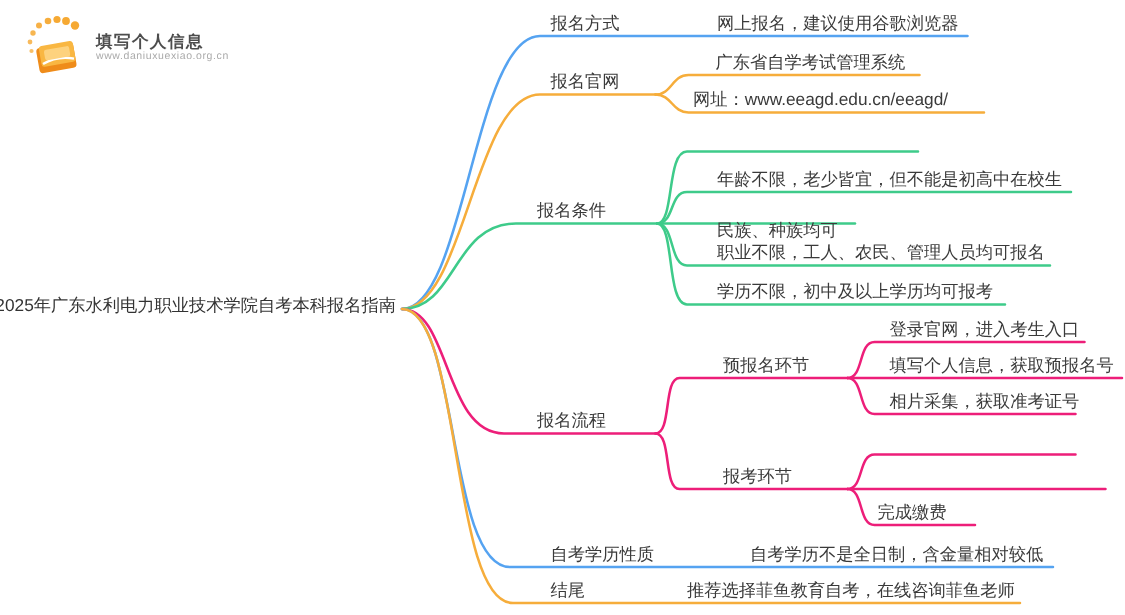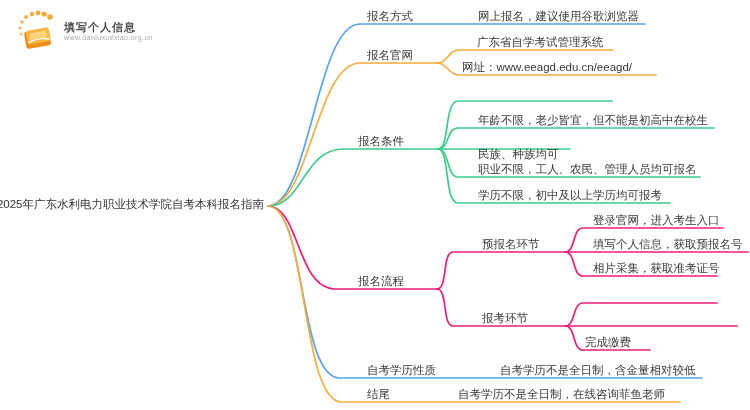--- a/index.html
+++ b/index.html
@@ -125,15 +125,15 @@
   <div class="node" style="left:593px;top:214px">登录官网，进入考生入口</div>
   <div class="node" style="left:593px;top:238px">填写个人信息，获取预报名号</div>
   <div class="node" style="left:593px;top:262px">相片采集，获取准考证号</div>
   <div class="node" style="left:482px;top:312px">报考环节</div>
   <div class="node" style="left:585px;top:336px">完成缴费</div>
 
   <div class="node" style="left:367px;top:364px">自考学历性质</div>
   <div class="node" style="left:500px;top:364px">自考学历不是全日制，含金量相对较低</div>
 
   <div class="node" style="left:367px;top:388px">结尾</div>
-  <div class="node" style="left:458px;top:388px">自考学历不是全日制，在线咨询菲鱼老师</div>
+  <div class="node" style="left:458px;top:388px">推荐选择菲鱼教育自考，在线咨询菲鱼老师</div>
 
 </div>
 
 </body></html>

